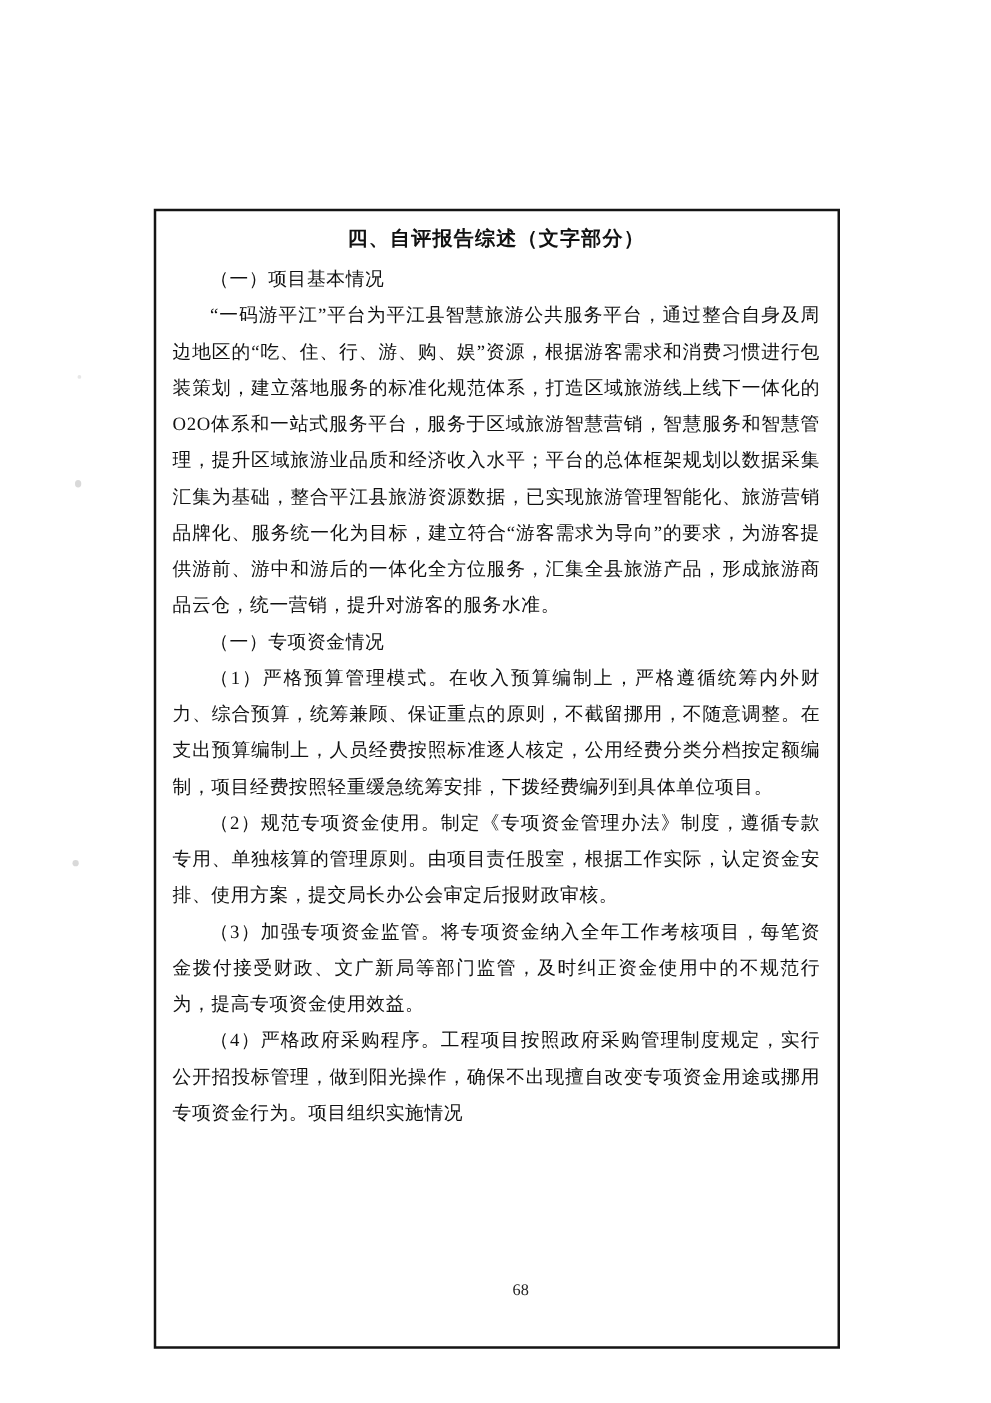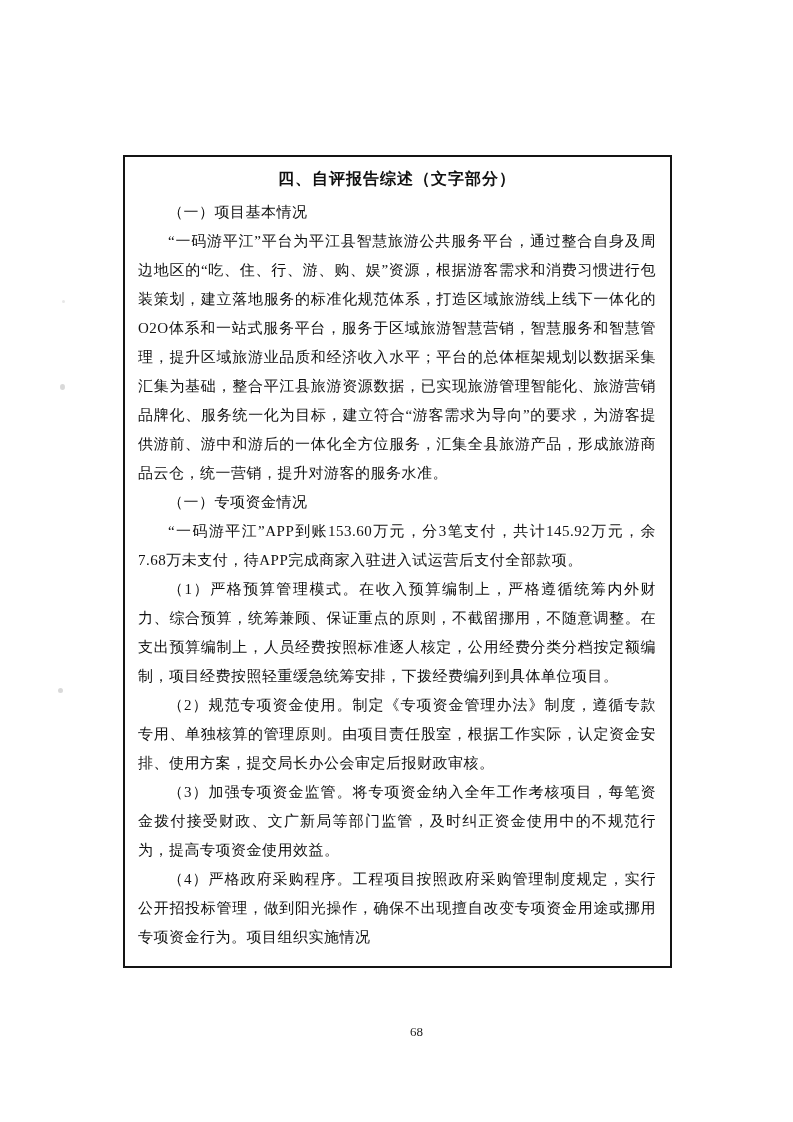--- a/index.html
+++ b/index.html
@@ -10,23 +10,23 @@
     width: 793px;
     height: 1122px;
     background: #ffffff;
     position: relative;
     font-family: "Liberation Serif", "DejaVu Serif", serif;
     color: #111111;
   }
   .frame {
     position: absolute;
     left: 123px;
-    top: 155px;
+    top: 167px;
     width: 549px;
-    height: 813px;
+    height: 912px;
     border: 2px solid #141414;
     box-sizing: border-box;
     padding: 10px 14px 10px 13px;
     overflow: hidden;
   }
   .doc-title {
     margin: 2px 0 8px 0;
     text-align: center;
     font-size: 16px;
     font-weight: bold;
@@ -82,21 +82,20 @@
 
   <h1 class="doc-title">四、自评报告综述（文字部分）</h1>
 
   <h2 class="sec-heading">（一）项目基本情况</h2>
 
   <p class="para">“一码游平江”平台为平江县智慧旅游公共服务平台，通过整合自身及周边地区的“吃、住、行、游、购、娱”资源，根据游客需求和消费习惯进行包装策划，建立落地服务的标准化规范体系，打造区域旅游线上线下一体化的O2O体系和一站式服务平台，服务于区域旅游智慧营销，智慧服务和智慧管理，提升区域旅游业品质和经济收入水平；平台的总体框架规划以数据采集汇集为基础，整合平江县旅游资源数据，已实现旅游管理智能化、旅游营销品牌化、服务统一化为目标，建立符合“游客需求为导向”的要求，为游客提供游前、游中和游后的一体化全方位服务，汇集全县旅游产品，形成旅游商品云仓，统一营销，提升对游客的服务水准。</p>
 
 
   <h2 class="sec-heading">（一）专项资金情况</h2>
 
-  <p class="para">“一码游平江”APP到账153.60万元，分3笔支付，共计145.92万元，余7.68万未支付，待APP完成商家入驻进入试运营后支付全部款项。</p>
 
 
   <p class="para">（1）严格预算管理模式。在收入预算编制上，严格遵循统筹内外财力、综合预算，统筹兼顾、保证重点的原则，不截留挪用，不随意调整。在支出预算编制上，人员经费按照标准逐人核定，公用经费分类分档按定额编制，项目经费按照轻重缓急统筹安排，下拨经费编列到具体单位项目。</p>
 
   <p class="para">（2）规范专项资金使用。制定《专项资金管理办法》制度，遵循专款专用、单独核算的管理原则。由项目责任股室，根据工作实际，认定资金安排、使用方案，提交局长办公会审定后报财政审核。</p>
 
   <p class="para">（3）加强专项资金监管。将专项资金纳入全年工作考核项目，每笔资金拨付接受财政、文广新局等部门监管，及时纠正资金使用中的不规范行为，提高专项资金使用效益。</p>
 
   <p class="para">（4）严格政府采购程序。工程项目按照政府采购管理制度规定，实行公开招投标管理，做到阳光操作，确保不出现擅自改变专项资金用途或挪用专项资金行为。项目组织实施情况</p>
 

